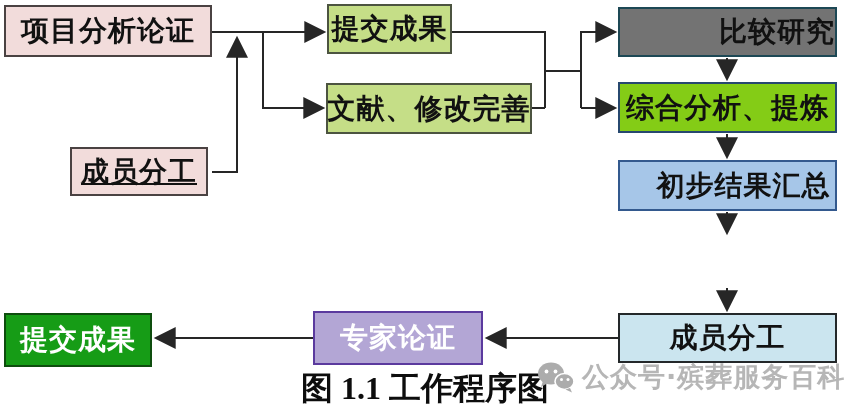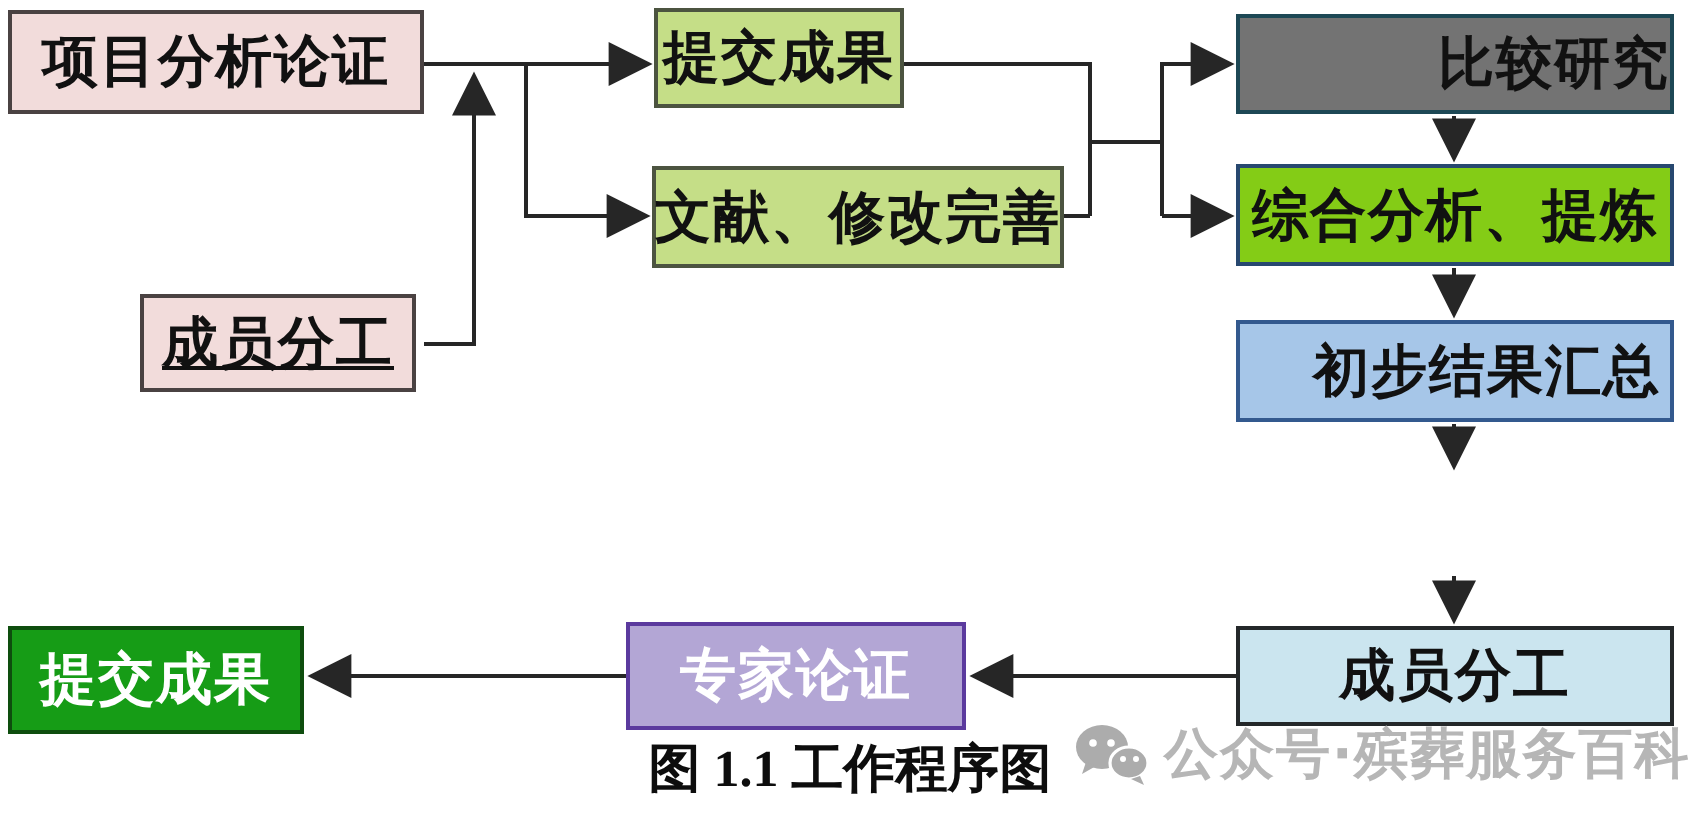--- a/index.html
+++ b/index.html
@@ -47,21 +47,21 @@
   .node .lbl { pointer-events: none; }
   .caption {
     position: absolute;
     z-index: 2;
     left: 300px;
     top: 367px;
     width: 250px;
     text-align: center;
     font-family: "Liberation Serif", "DejaVu Serif", serif;
     font-weight: bold;
-    font-size: 26px;
+    font-size: 32px;
     color: #0d0d0d;
     white-space: nowrap;
   }
   .watermark {
     position: absolute;
     z-index: 2;
     left: 537px;
     top: 359px;
     display: flex;
     align-items: center;

